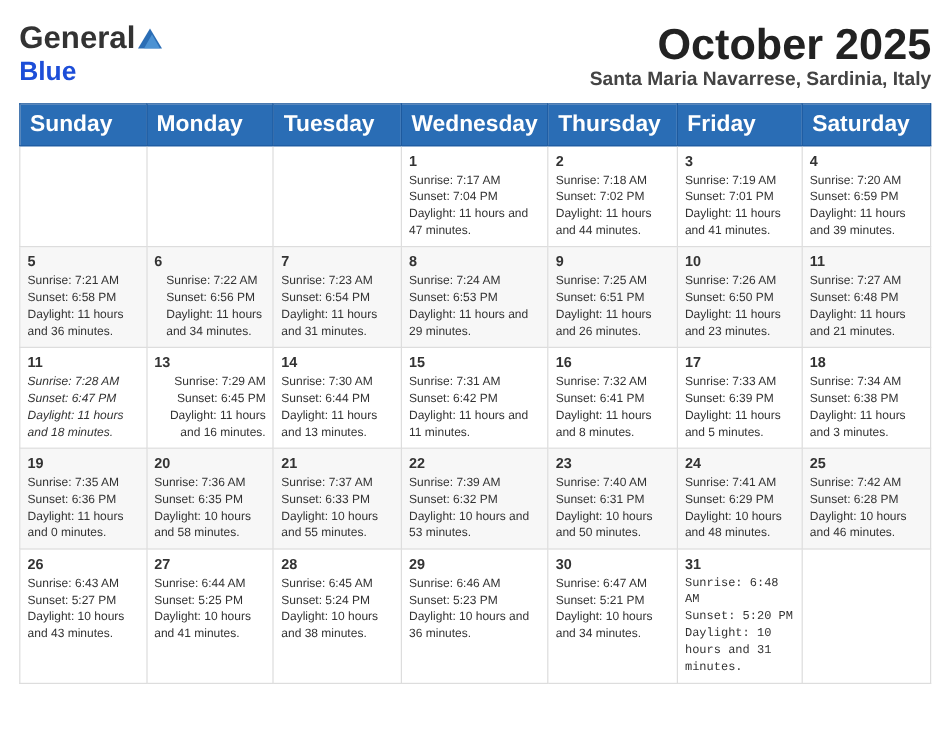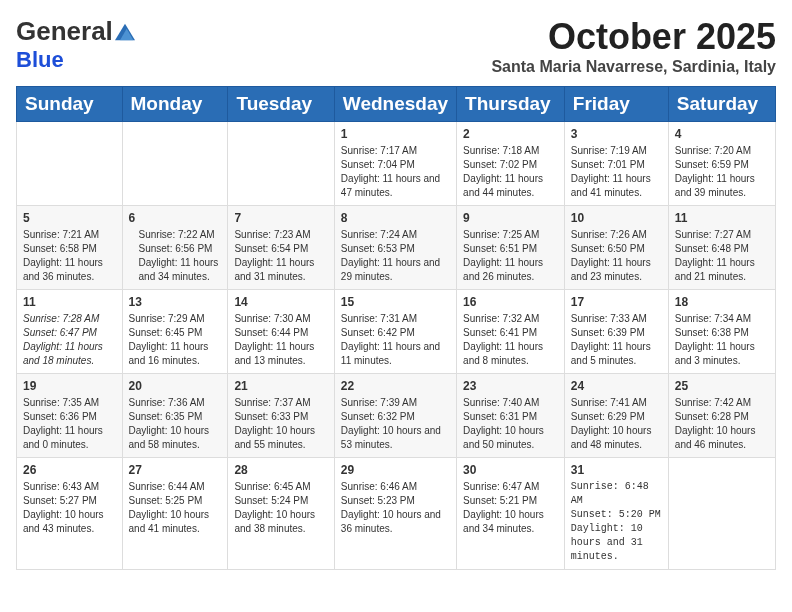--- a/index.html
+++ b/index.html
@@ -199,21 +199,21 @@
       </tr>
       <tr>
         <td>
           <span class="day-number">11</span>
           <div class="day-info" style="white-space: pre-line; font-style: italic;">Sunrise: 7:28 AM
 Sunset: 6:47 PM
 Daylight: 11 hours and 18 minutes.</div>
         </td>
         <td>
           <span class="day-number">13</span>
-          <div class="day-info" style="white-space: pre-line;">Sunrise: 7:29 AM
+          <div class="day-info" style="white-space: pre-line; text-align: right;">Sunrise: 7:29 AM
 Sunset: 6:45 PM
 Daylight: 11 hours and 16 minutes.</div>
         </td>
         <td>
           <span class="day-number">14</span>
           <div class="day-info" style="white-space: pre-line;">Sunrise: 7:30 AM
 Sunset: 6:44 PM
 Daylight: 11 hours and 13 minutes.</div>
         </td>
         <td>

